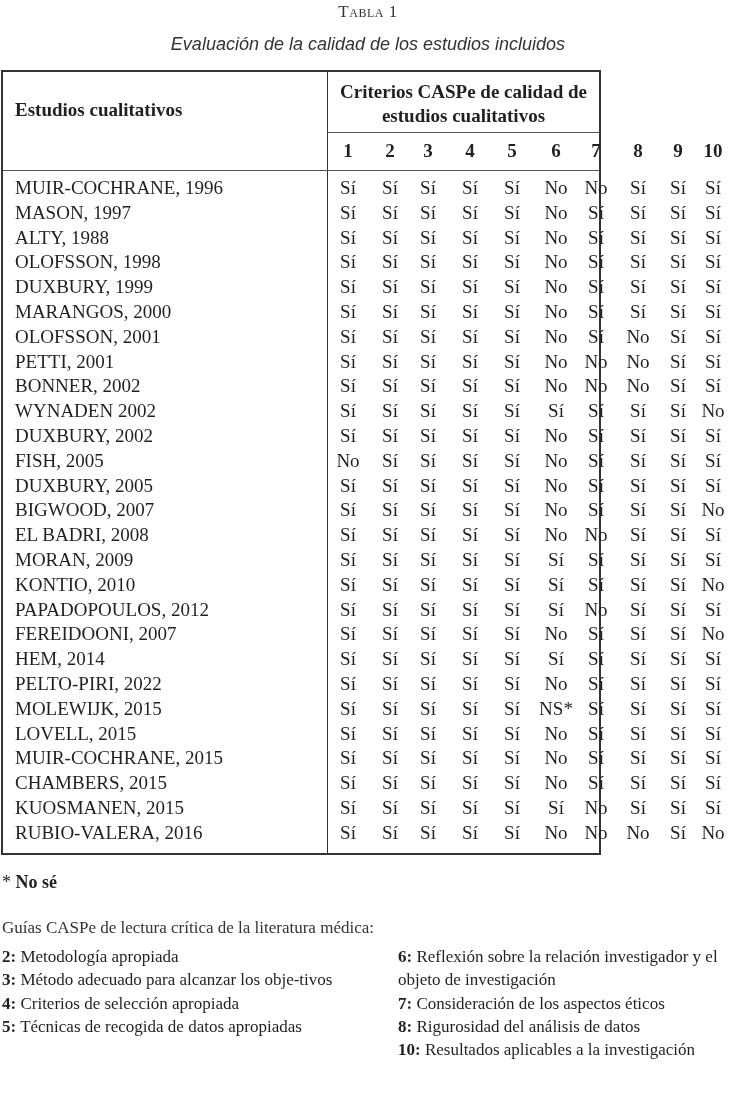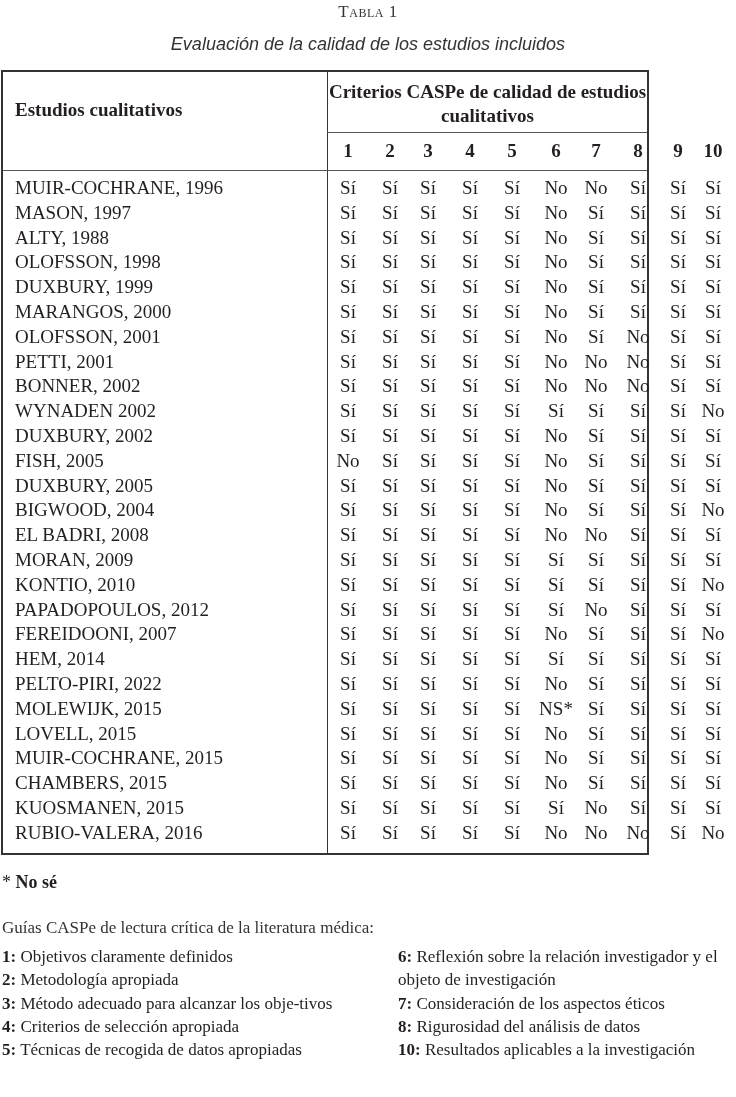--- a/index.html
+++ b/index.html
@@ -12,21 +12,21 @@
       position: absolute; top: 2px; left: 0; width: 736px; text-align: center;
       font-size: 17px; letter-spacing: 0.5px; font-variant: small-caps;
       color: #333;
     }
     .table-caption {
       position: absolute; top: 34px; left: 0; width: 736px; text-align: center;
       font-family: "Liberation Sans", "DejaVu Sans", sans-serif;
       font-style: italic; font-size: 18px; color: #333;
     }
     .table-box {
-      position: absolute; left: 1px; top: 70px; width: 648px; height: 785px;
+      position: absolute; left: 1px; top: 70px; width: 600px; height: 785px;
       border: 2px solid #333; box-sizing: border-box;
     }
     .vdivider {
       position: absolute; left: 324px; top: 0; bottom: 0; width: 0;
       border-left: 1.5px solid #333;
     }
     .hdivider-top {
       position: absolute; left: 324px; right: 0; top: 60px; height: 0;
       border-top: 1.5px solid #555;
     }
@@ -267,21 +267,21 @@
         <span class="cell" style="left: 405px;">Sí</span>
         <span class="cell" style="left: 447px;">Sí</span>
         <span class="cell" style="left: 489px;">Sí</span>
         <span class="cell" style="left: 533px;">No</span>
         <span class="cell" style="left: 573px;">Sí</span>
         <span class="cell" style="left: 615px;">Sí</span>
         <span class="cell" style="left: 655px;">Sí</span>
         <span class="cell" style="left: 690px;">Sí</span>
       </div>
       <div class="row">
-        <span class="row-name">BIGWOOD, 2004</span>
+        <span class="row-name">BIGWOOD, 2007</span>
         <span class="cell" style="left: 325px;">Sí</span>
         <span class="cell" style="left: 367px;">Sí</span>
         <span class="cell" style="left: 405px;">Sí</span>
         <span class="cell" style="left: 447px;">Sí</span>
         <span class="cell" style="left: 489px;">Sí</span>
         <span class="cell" style="left: 533px;">No</span>
         <span class="cell" style="left: 573px;">Sí</span>
         <span class="cell" style="left: 615px;">Sí</span>
         <span class="cell" style="left: 655px;">Sí</span>
         <span class="cell" style="left: 690px;">No</span>
@@ -459,21 +459,20 @@
 </div>
 
 <div class="footnote">
   <span>*</span>
   <b>No sé</b>
 </div>
 
 <div class="guide-title">Guías CASPe de lectura crítica de la literatura médica:</div>
 
 <div class="legend legend-left" id="legend-left">
-    <div class="legend-item"><b>1:</b> <span>Objetivos claramente definidos</span></div>
     <div class="legend-item"><b>2:</b> <span>Metodología apropiada</span></div>
     <div class="legend-item"><b>3:</b> <span>Método adecuado para alcanzar los obje-tivos</span></div>
     <div class="legend-item"><b>4:</b> <span>Criterios de selección apropiada</span></div>
     <div class="legend-item"><b>5:</b> <span>Técnicas de recogida de datos apropiadas</span></div>
   </div>
 <div class="legend legend-right" id="legend-right">
     <div class="legend-item"><b>6:</b> <span>Reflexión sobre la relación investigador y el objeto de investigación</span></div>
     <div class="legend-item"><b>7:</b> <span>Consideración de los aspectos éticos</span></div>
     <div class="legend-item"><b>8:</b> <span>Rigurosidad del análisis de datos</span></div>
     <div class="legend-item"><b>10:</b> <span>Resultados aplicables a la investigación</span></div>

